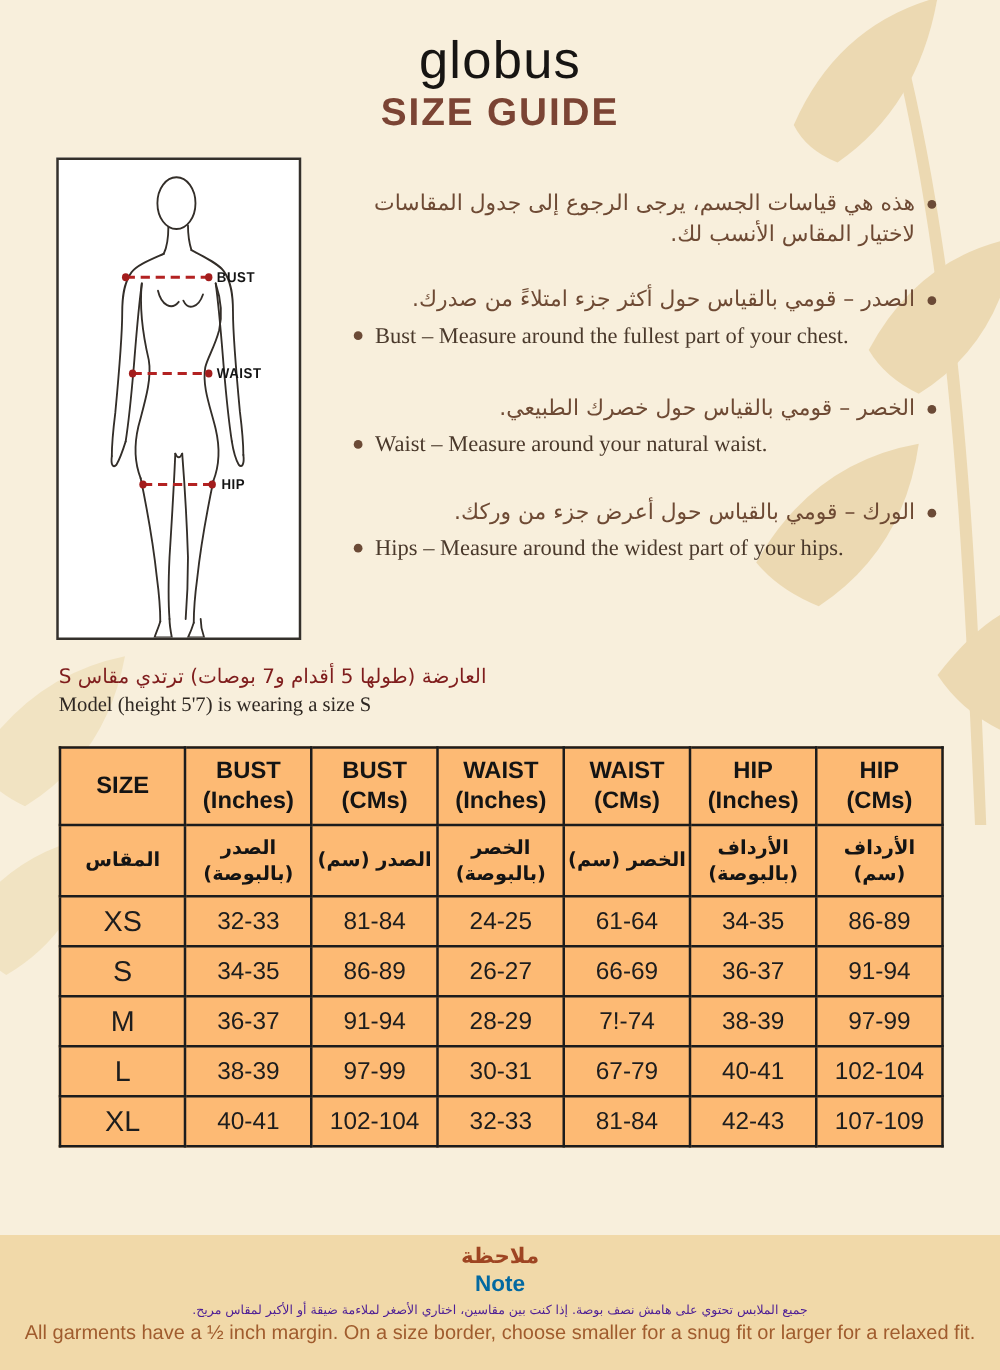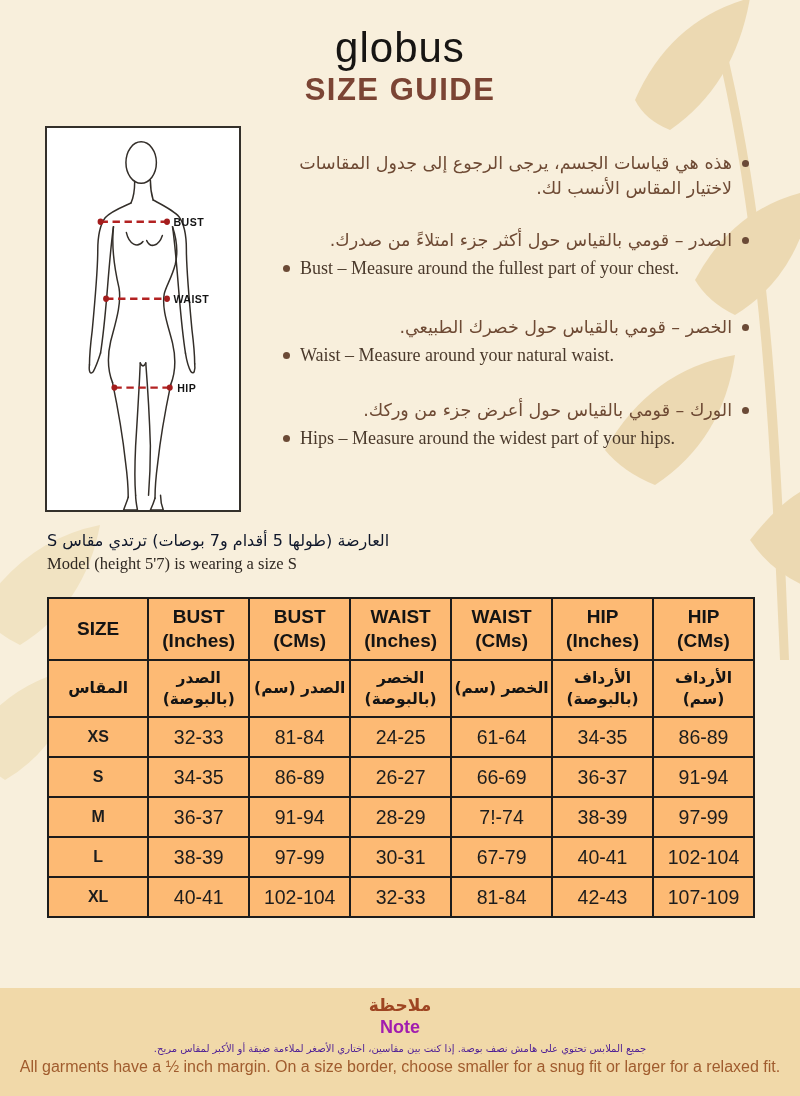--- a/index.html
+++ b/index.html
@@ -28,44 +28,44 @@
                      background:#6b4a36; margin-top:9px; }
   .instr-ar { flex-direction:row-reverse; }
   .instr-ar .txt { direction:rtl; text-align:right; width:100%;
                    font-family:"DejaVu Sans", sans-serif; font-size:17.5px; color:#6e4a34; }
   .instr-en .txt { font-family:"Liberation Serif", "DejaVu Serif", serif;
                    font-size:18px; color:#4a392b; }
 
   
   .model-note { position:absolute; left:47px; top:529px; width:420px; }
   .model-note .ar { direction:rtl; text-align:left; font-family:"DejaVu Sans", sans-serif;
-                    font-size:16px; color:#0f172a; line-height:1.45; }
+                    font-size:16px; color:#7f1d1d; line-height:1.45; }
   .model-note .en { font-family:"Liberation Serif", "DejaVu Serif", serif;
                     font-size:16.5px; color:#2f2822; line-height:1.4; }
 
   
   .size-table { position:absolute; left:47px; top:597px; width:708px;
                 border-collapse:collapse; table-layout:fixed; background:#fdba74; }
   .size-table th, .size-table td { border:2px solid #1c1c1c; text-align:center;
                 vertical-align:middle; padding:0; }
   .size-table col.c0 { width:14.2%; }
   .hdr-en th { height:62px; font-size:19px; font-weight:bold; color:#141414; line-height:1.25; }
   .hdr-en .unit { display:block; font-weight:bold; }
   .hdr-ar th { height:57px; font-family:"DejaVu Sans", sans-serif; direction:rtl;
                font-size:15.5px; font-weight:bold; color:#141414; line-height:1.3; }
   .hdr-ar .unit { display:block; }
   .size-table td { height:40px; font-size:19.5px; color:#1d1d1d; }
-  .size-table td.size-cell { font-weight:bold; font-size:16px; }
+  .size-table td.size-cell { font-weight:normal; font-size:23px; }
 
   
   .footer { position:absolute; left:0; top:988px; width:800px; height:108px;
             background:#f1d9a9; text-align:center; }
   .footer .note-title-ar { margin-top:7px; font-family:"DejaVu Sans", sans-serif;
             direction:rtl; font-size:17px; font-weight:bold; color:#9e4522; }
-  .footer .note-title-en { margin-top:2px; font-size:18px; font-weight:bold; color:#a21caf; }
+  .footer .note-title-en { margin-top:2px; font-size:18px; font-weight:bold; color:#0369a1; }
   .footer .note-body-ar { margin-top:5px; font-family:"DejaVu Sans", sans-serif; direction:rtl;
             font-size:10px; color:#4c1d95; }
   .footer .note-body-en { margin-top:4px; font-size:16px; color:#a05c2e; }
 </style>
 </head>
 <body>
 
 <div class="page">
 
   <svg class="decor" style="right:-15px; top:-20px;" width="240" height="680" viewBox="0 0 240 680">

